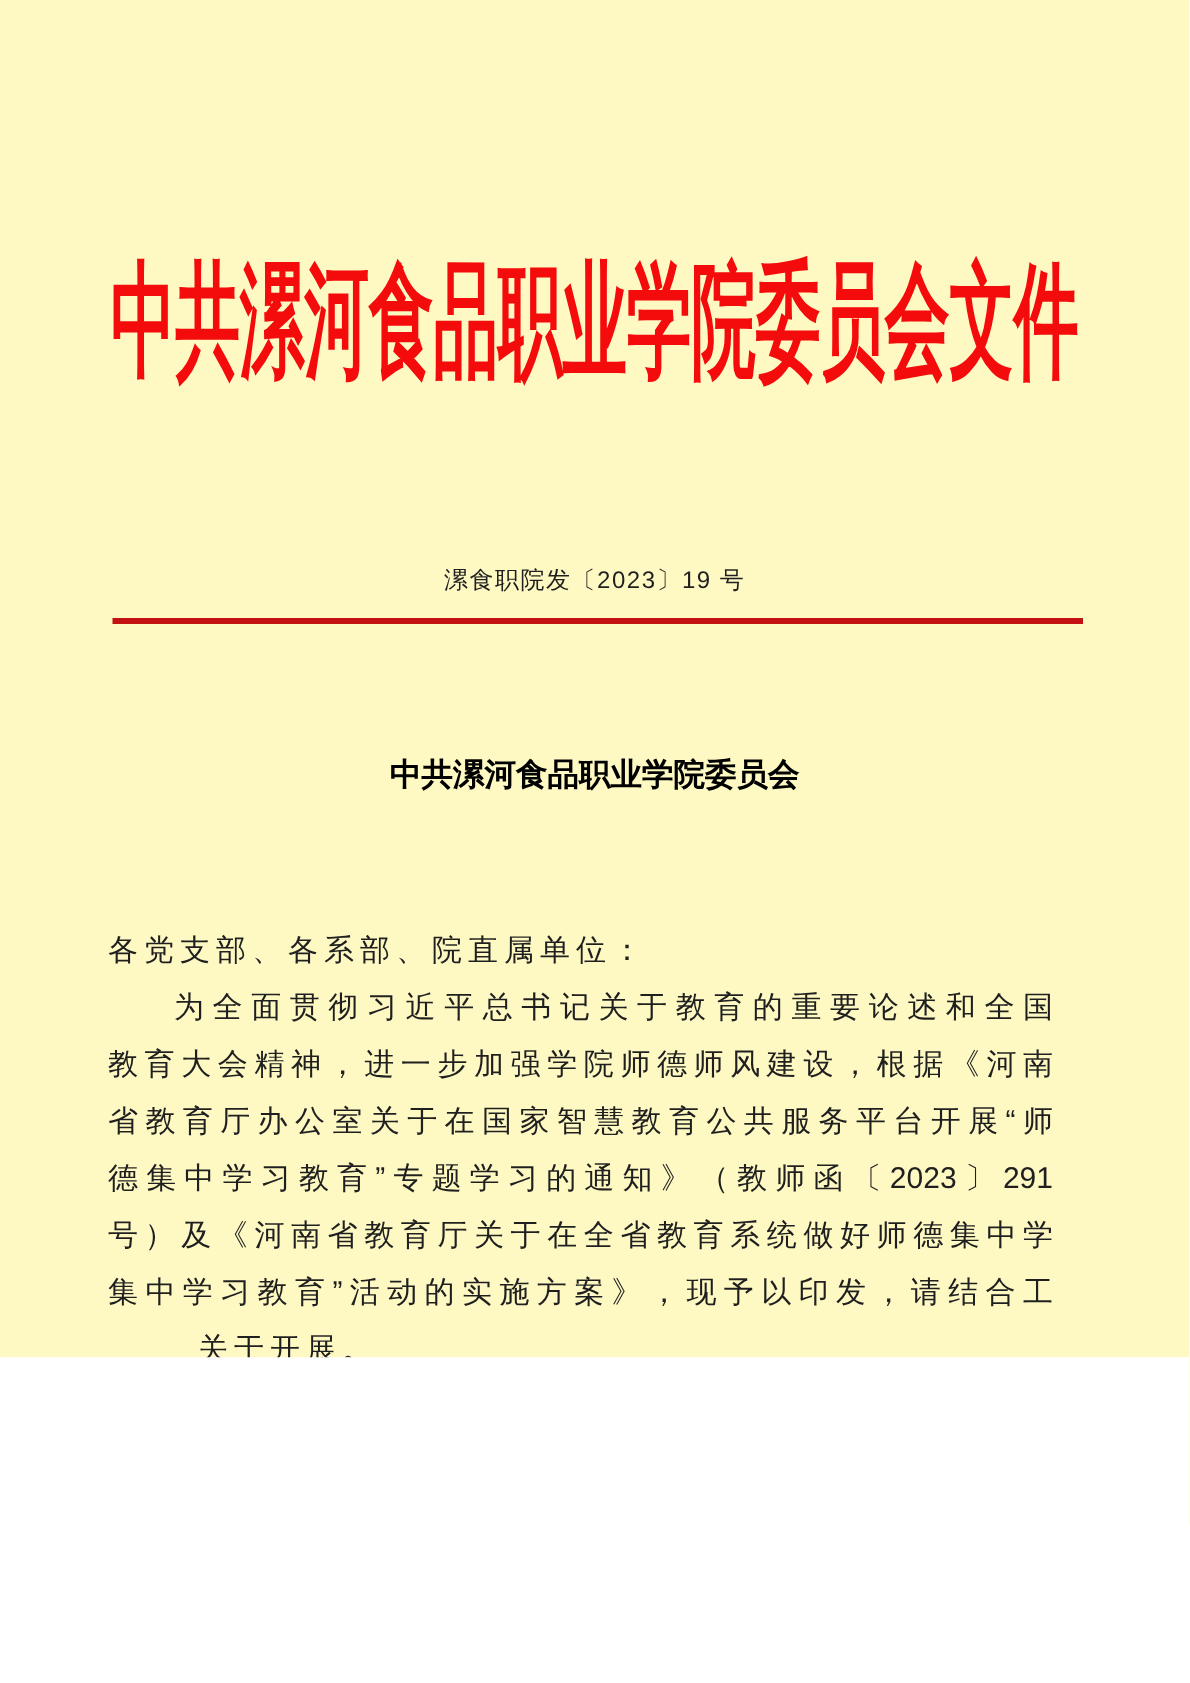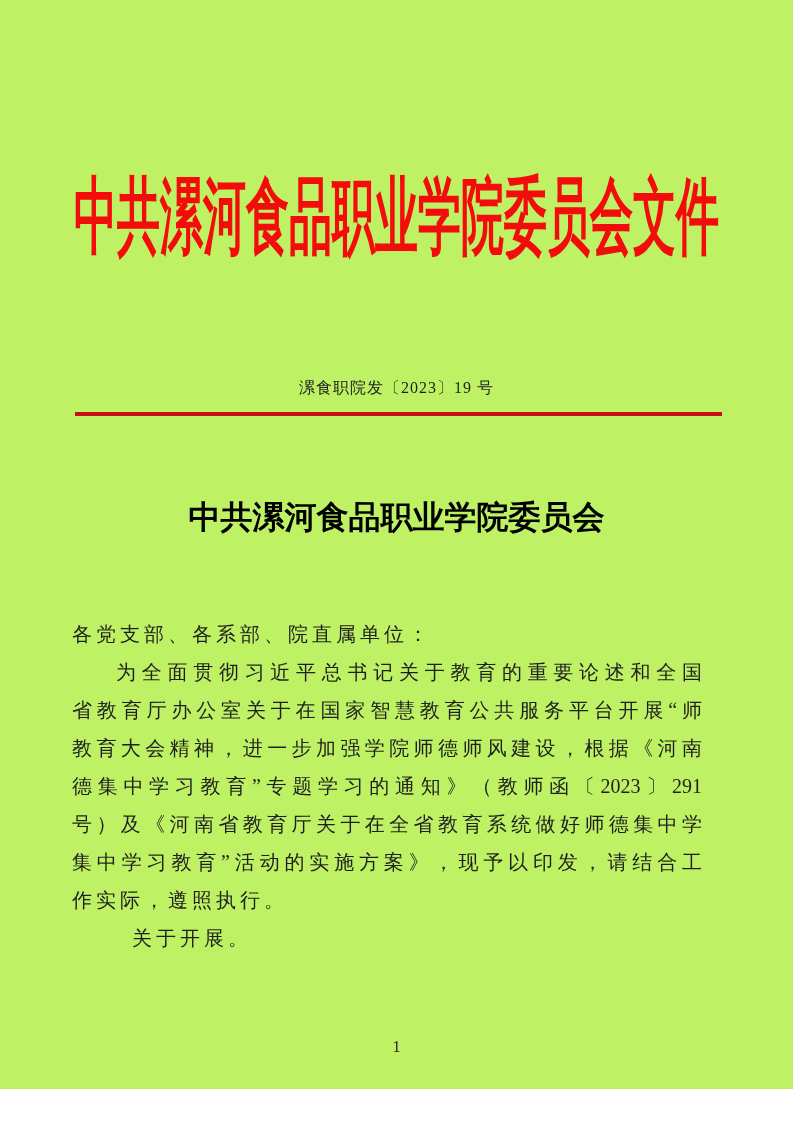--- a/index.html
+++ b/index.html
@@ -8,25 +8,25 @@
     --text-color: #1f1f1f;
   }
   html, body {
     margin: 0;
     padding: 0;
     background: #ffffff;
   }
   .page {
     position: relative;
     width: 793px;
-    height: 1089px;
+    height: 905px;
     margin: 0 auto;
-    background: #bef264;
+    background: #fef9c3;
     overflow: hidden;
-    font-family: Liberation Serif, serif;
+    font-family: Liberation Sans, sans-serif;
   }
   
   .banner {
     position: absolute;
     top: 160px;
     left: 0;
     width: 793px;
     height: 113px;
     display: flex;
     align-items: center;
@@ -64,21 +64,21 @@
     height: 4px;
     background: var(--rule-red, #c41212);
   }
   
   .title {
     position: absolute;
     top: 498px;
     left: 0;
     width: 793px;
     text-align: center;
-    font-size: 32px;
+    font-size: 21px;
     line-height: 38px;
     font-weight: bold;
     color: #000000;
   }
   
   .bodyblock {
     position: absolute;
     top: 615px;
     left: 72px;
     width: 630px;
@@ -126,24 +126,23 @@
 
   <div class="redline"></div>
 
   <div class="title">
     <div>中共漯河食品职业学院委员会</div>
   </div>
 
   <div class="bodyblock">
     <div class="bl l">各党支部、各系部、院直属单位：</div>
     <div class="bl j ind">为全面贯彻习近平总书记关于教育的重要论述和全国</div>
+    <div class="bl j">教育大会精神，进一步加强学院师德师风建设，根据《河南</div>
     <div class="bl j">省教育厅办公室关于在国家智慧教育公共服务平台开展“师</div>
-    <div class="bl j">教育大会精神，进一步加强学院师德师风建设，根据《河南</div>
     <div class="bl j">德集中学习教育”专题学习的通知》（教师函〔2023〕291</div>
     <div class="bl j">号）及《河南省教育厅关于在全省教育系统做好师德集中学</div>
     <div class="bl j">集中学习教育”活动的实施方案》，现予以印发，请结合工</div>
-    <div class="bl l">作实际，遵照执行。</div>
     <div class="bl l ind2">关于开展。</div>
   </div>
 
   <div class="pagenum">1</div>
 
 </div>
 
 </body></html>

